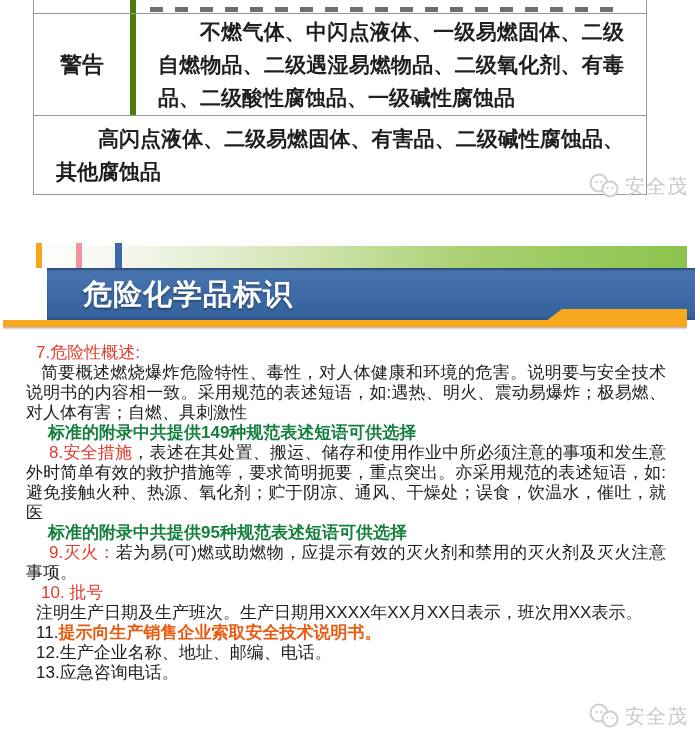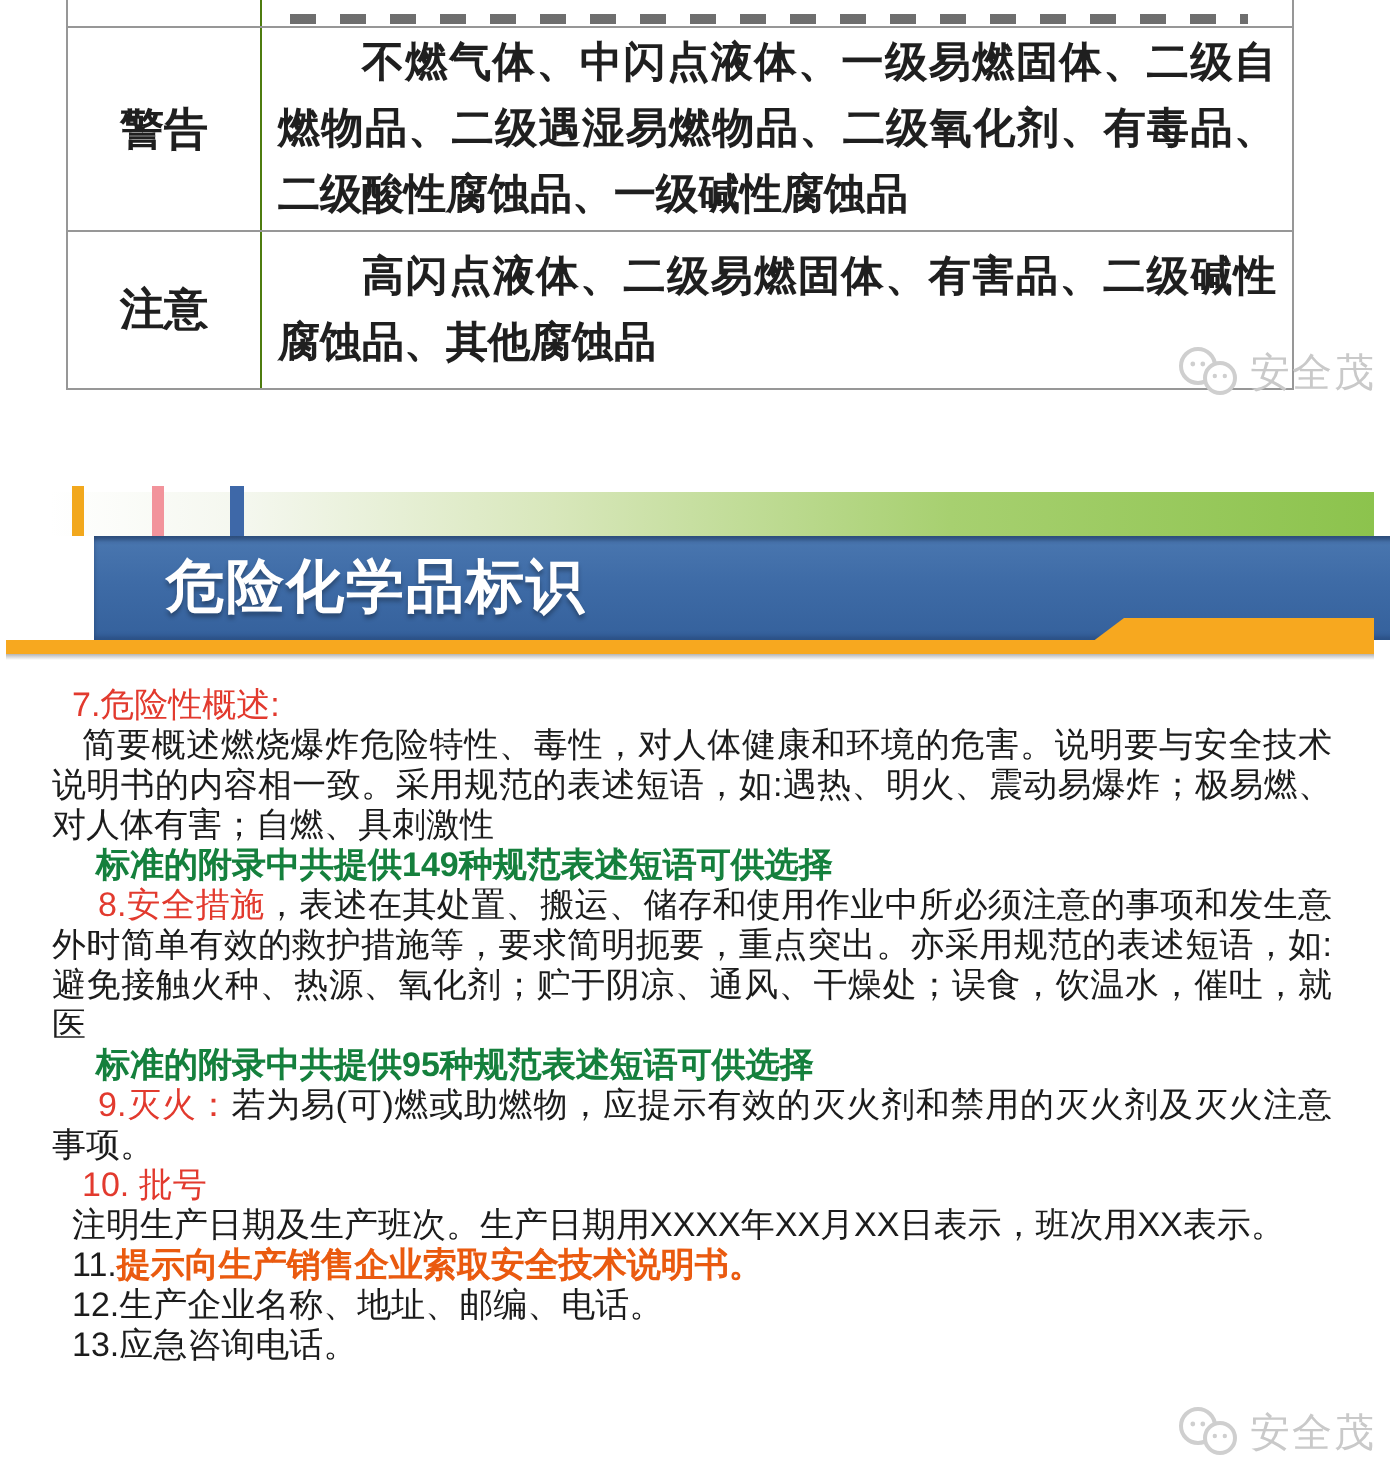--- a/index.html
+++ b/index.html
@@ -5,25 +5,25 @@
   html,body{margin:0;padding:0;background:#ffffff;}
   body{width:695px;height:740px;position:relative;overflow:hidden;
        font-family:"Liberation Sans",sans-serif;}
 
   
   .sig-table{position:absolute;left:33px;top:0;width:612px;
     border-left:1px solid #979797;border-right:1px solid #979797;
     border-bottom:1px solid #979797;}
   .tr{display:flex;border-bottom:1px solid #979797;}
   .tr:last-child{border-bottom:none;}
-  .td-label{width:96px;border-right:1px solid #4d7c0f;display:flex;
+  .td-label{width:96px;border-right:6px solid #4d7c0f;display:flex;
     align-items:center;justify-content:center;font-size:22px;font-weight:600;color:#1f1f1f;}
   .td-content{flex:1;display:flex;align-items:center;padding:0 8px;
     font-size:21px;font-weight:600;color:#1f1f1f;line-height:33px;}
-  .td-content p{margin:0;text-indent:2em;text-align:justify;}
+  .td-content p{margin:14px;text-indent:2em;text-align:justify;}
   .tr-clipped{height:13px;}
   .tr-clipped .td-content{align-items:flex-end;padding:0 8px 0 8px;}
   .cut-frags{height:5px;width:96%;margin:0 0 1px 6px;opacity:.8;
     background:repeating-linear-gradient(90deg,#4a4a4a 0 13px,transparent 13px 25px);}
   .tr-warn{height:101px;}
   .tr-caution{height:78px;}
 
   
   .watermark{position:absolute;display:flex;align-items:flex-end;gap:3px;
     color:#c9c9c9;font-size:20px;letter-spacing:1px;}
@@ -69,21 +69,20 @@
       <div class="cut-frags"></div>
     </div>
   </div>
   <div class="tr tr-warn">
     <div class="td-label">警告</div>
     <div class="td-content">
       <p>不燃气体、中闪点液体、一级易燃固体、二级自燃物品、二级遇湿易燃物品、二级氧化剂、有毒品、二级酸性腐蚀品、一级碱性腐蚀品</p>
     </div>
   </div>
   <div class="tr tr-caution">
-    <div class="td-label">注意</div>
     <div class="td-content">
       <p>高闪点液体、二级易燃固体、有害品、二级碱性腐蚀品、其他腐蚀品</p>
     </div>
   </div>
 </div>
 
 <div class="watermark wm-top">
   <svg width="34" height="28" viewBox="0 0 34 28">
     <circle cx="11" cy="11" r="8.5" fill="none" stroke="#cfcfcf" stroke-width="2"></circle>
     <circle cx="8.4" cy="10" r="1.2" fill="#cfcfcf"></circle>

